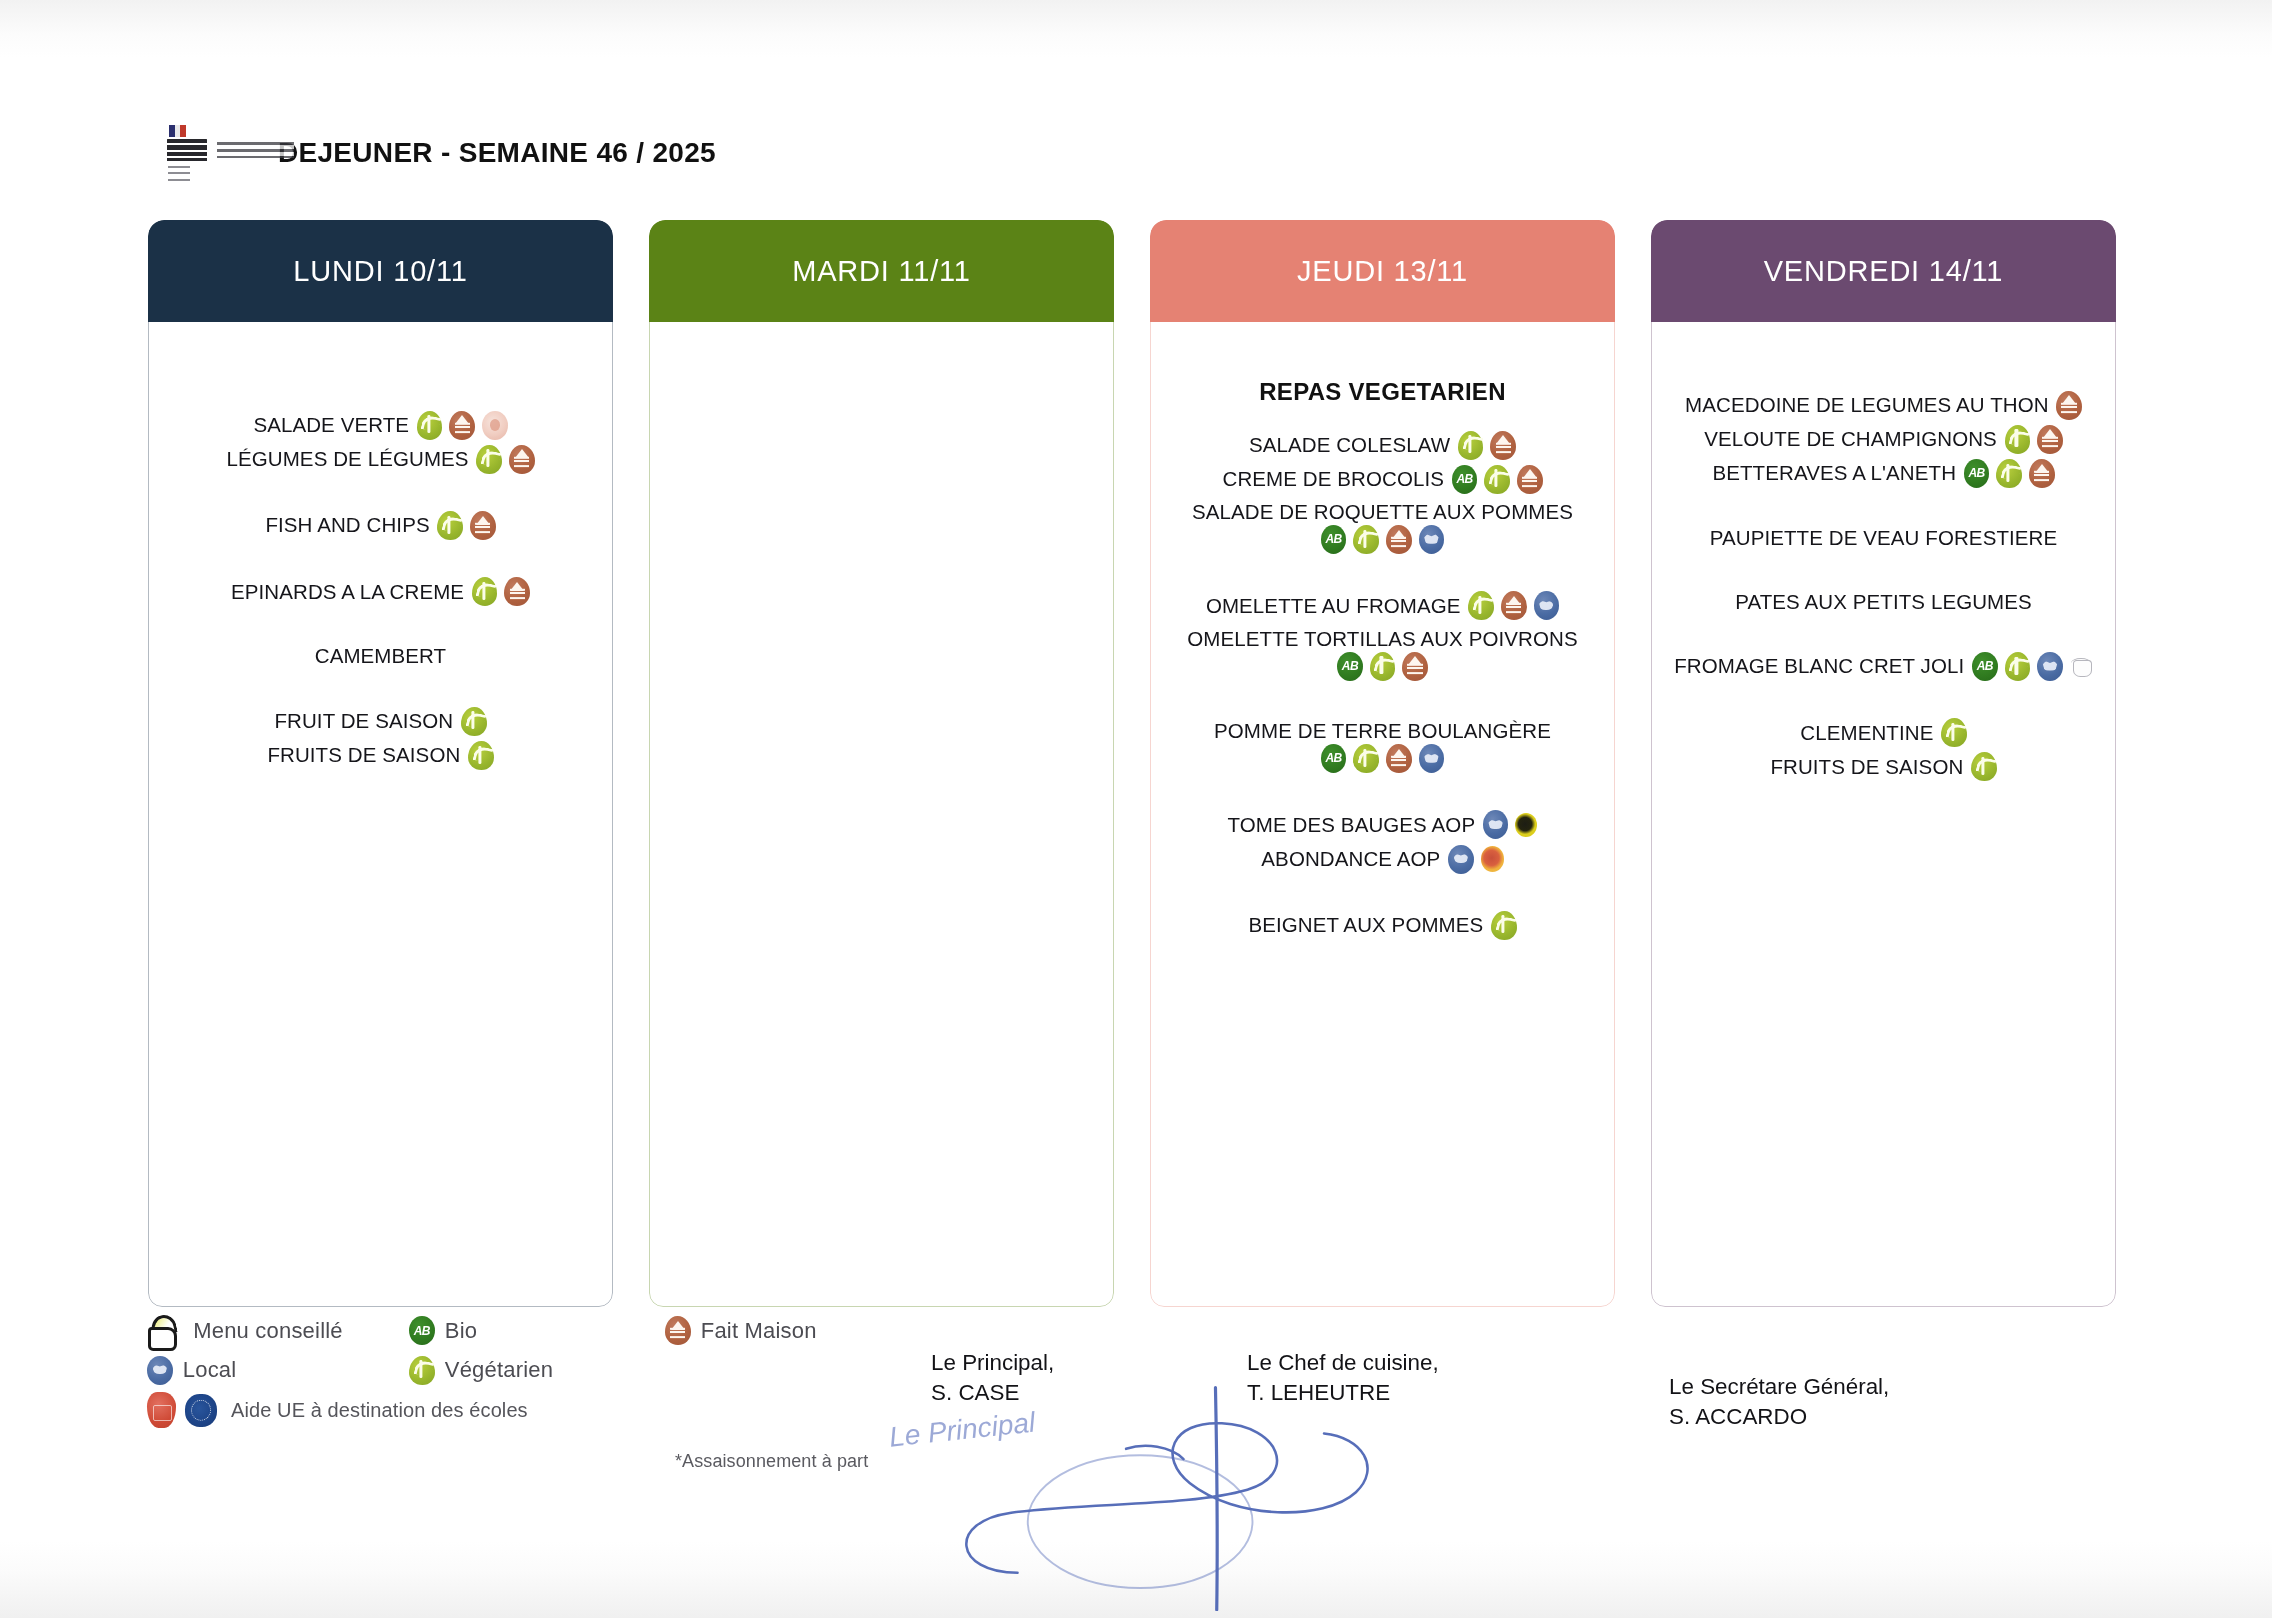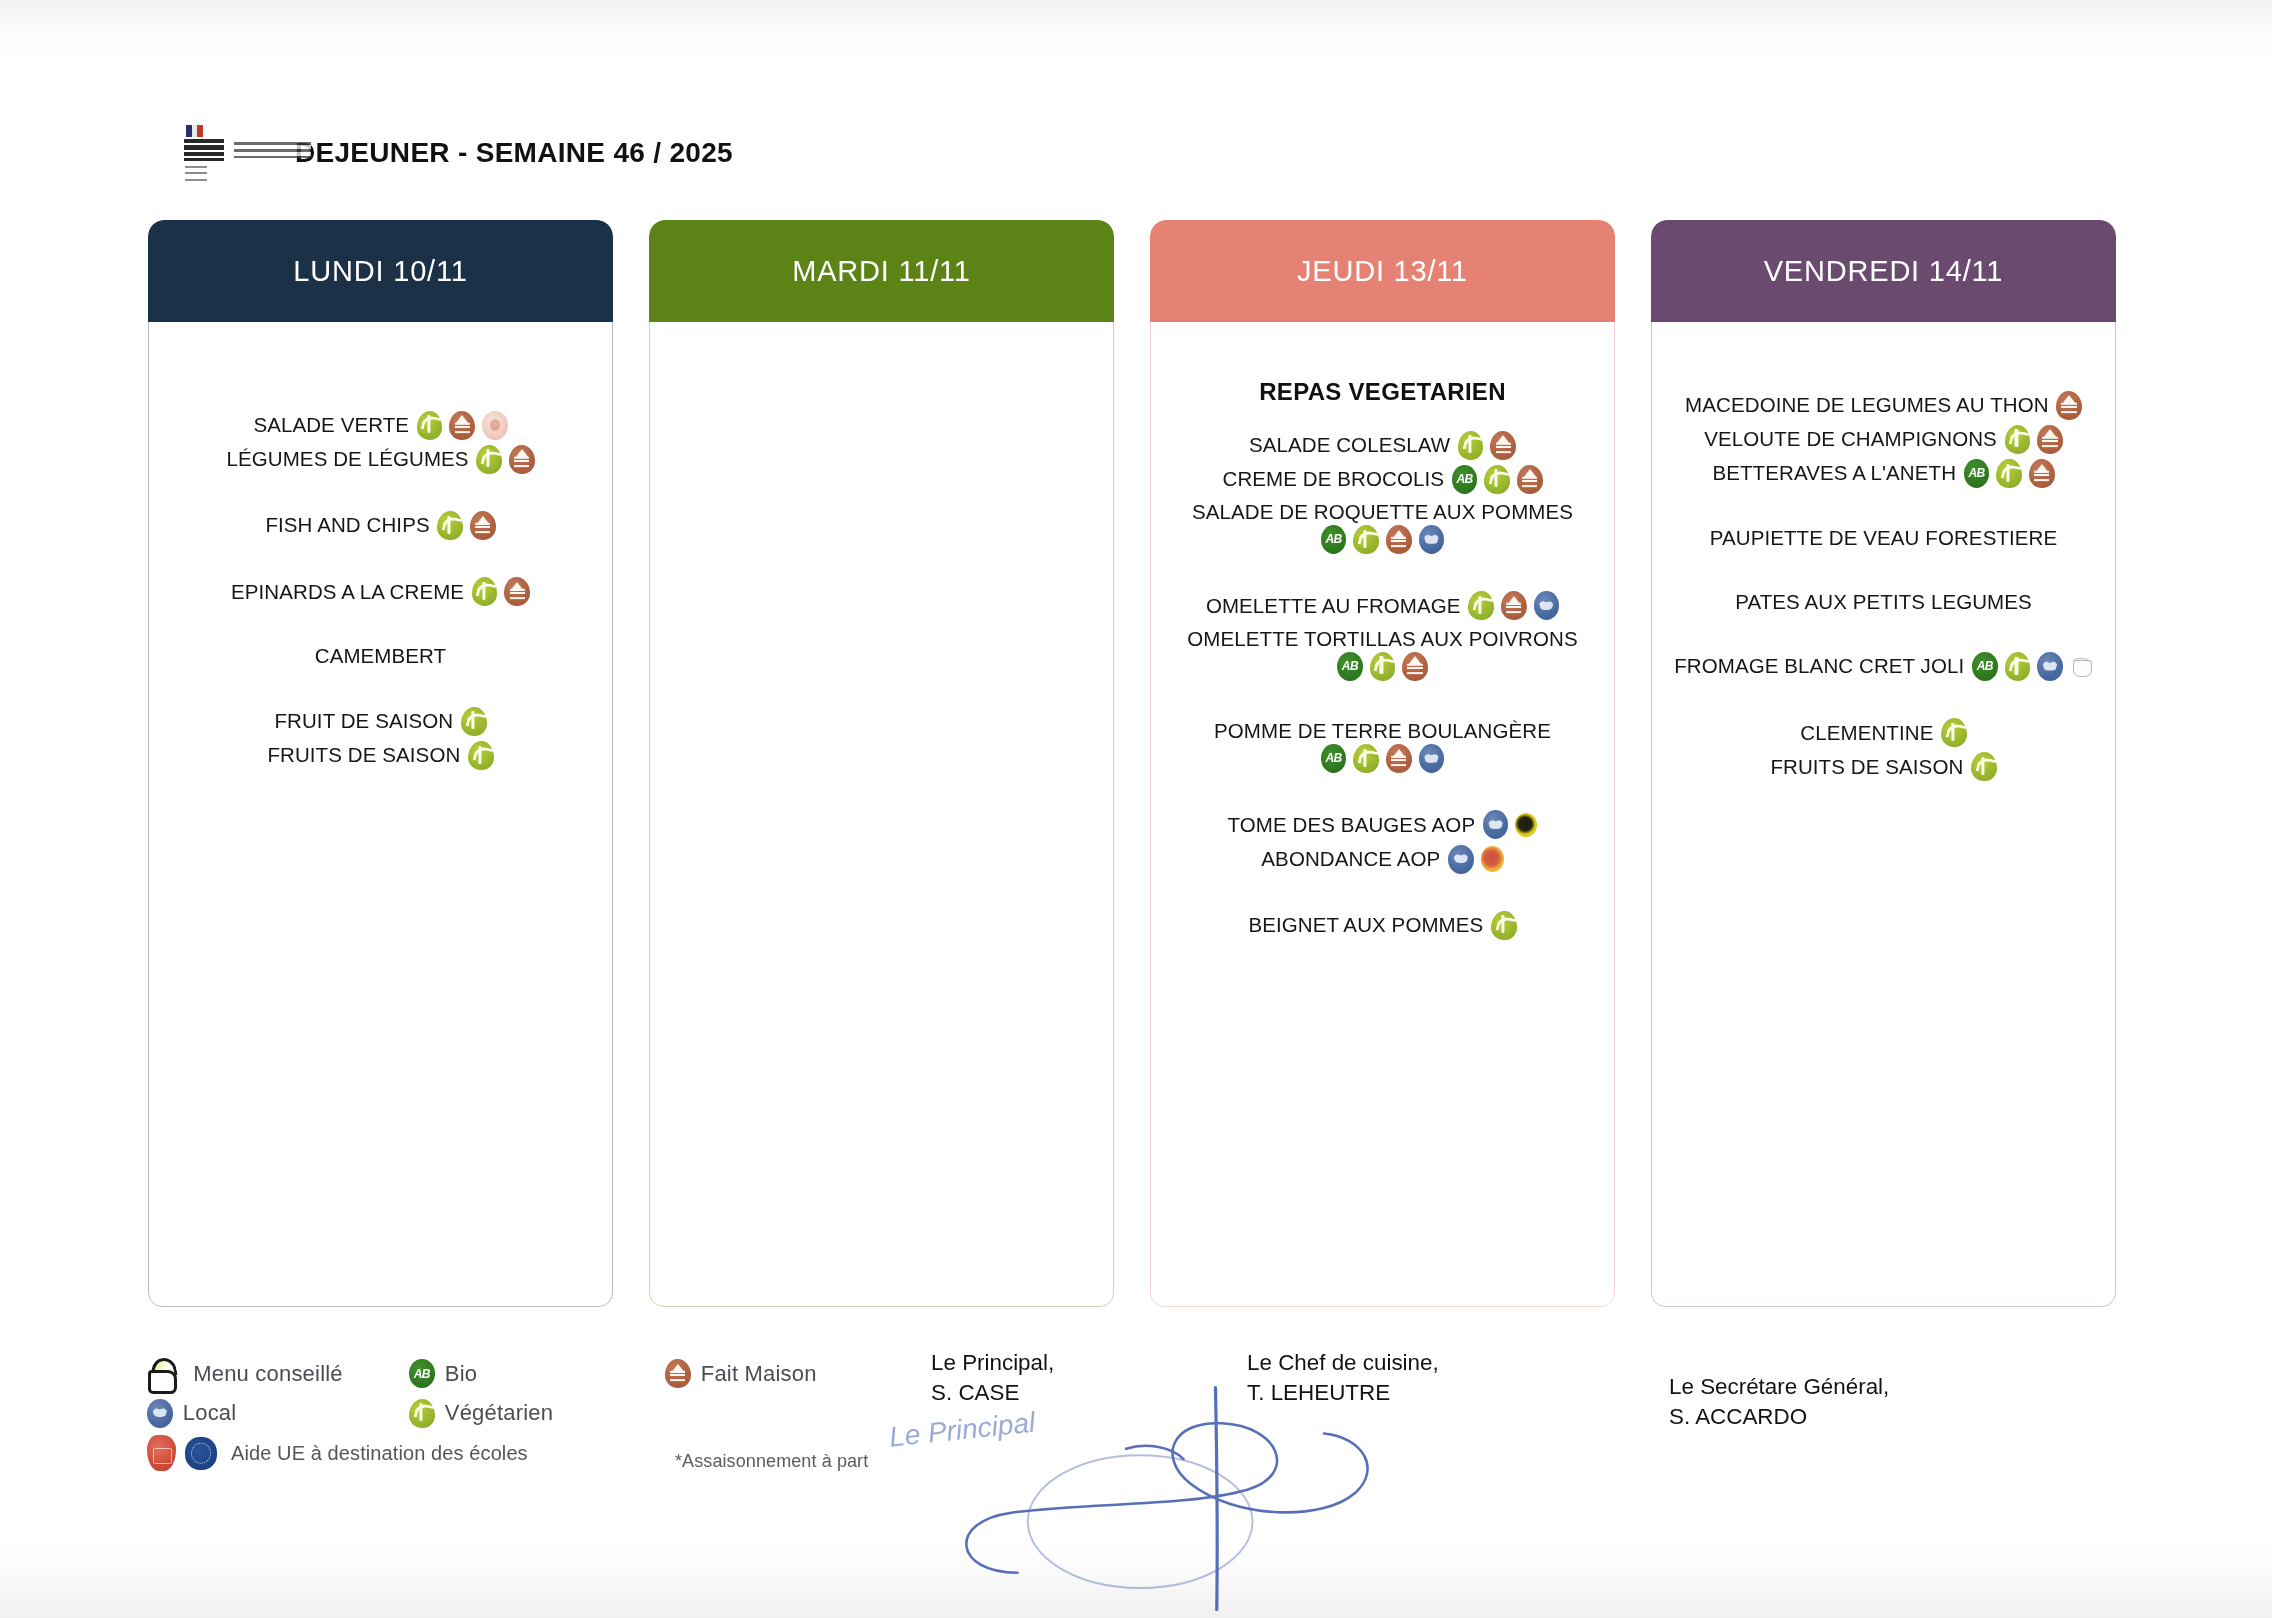--- a/index.html
+++ b/index.html
@@ -19,21 +19,21 @@
     content:"";position:absolute;left:0;top:0;width:2273px;height:58px;
     background:linear-gradient(180deg,#f2f2f2 0%,#fcfcfc 60%,#ffffff 100%);
   }
   #paper:after{
     content:"";position:absolute;left:0;bottom:0;width:2273px;height:77px;
     background:linear-gradient(0deg,#f0f0f0 0%,#fbfbfb 60%,#ffffff 100%);
   }
 
   
   #doc-header{
-    position:absolute;left:180px;top:125px;width:1279px;height:77px;
+    position:absolute;left:163px;top:125px;width:1279px;height:77px;
     display:flex;align-items:flex-start;gap:38px;
   }
   #logo-block{width:77px;height:70px;position:relative;flex:0 0 auto;}
   .logo-flag{position:absolute;left:6.4px;top:0px;width:16.6px;height:11.5px;
      background:linear-gradient(90deg,#2b2f6e 0 33%,#e9e9ea 33% 66%,#c0392b 66% 100%);}
   .logo-rf{position:absolute;left:3.8px;top:14px;width:40px;height:22px;
      background:repeating-linear-gradient(180deg,#15151a 0 4.5px,#ffffff 4.5px 6.4px);
      opacity:.92;border-radius:0.6px;}
   .logo-sub{position:absolute;left:5.1px;top:41px;width:22px;height:19px;
      background:repeating-linear-gradient(180deg,#8d8d93 0 1.9px,#ffffff 1.9px 6.4px);}
@@ -172,21 +172,21 @@
     content:"";position:absolute;left:14%;top:26%;width:72%;height:56%;
     background:#fdfdfd;border:1.3px solid #b6b6bd;border-radius:3.8px 3.8px 40% 40%;
   }
   .ico.cow:after{
     content:"";position:absolute;left:6%;top:18%;width:88%;height:9px;
     border-top:1.9px solid #b6b6bd;border-radius:50% 50% 0 0;
   }
 
   
   #legend{
-    position:absolute;left:147px;top:1356px;width:908px;
+    position:absolute;left:147px;top:1313px;width:908px;
   }
   .lg-row{display:flex;align-items:center;margin-bottom:7.7px;}
   .lg-item{display:flex;align-items:center;gap:10.2px;}
   .lg-item .lbl{font-size:22px;color:#4c4c52;letter-spacing:0.2px;}
   .lg-col1{width:262px;}
   .lg-col2{width:256px;}
   .lg-col3{width:269px;}
   .lg-ico{width:33px;height:36px;flex:0 0 auto;position:relative;}
   .thumb-ico{position:relative;width:36px;height:35px;}
   .thumb-ico:before{

